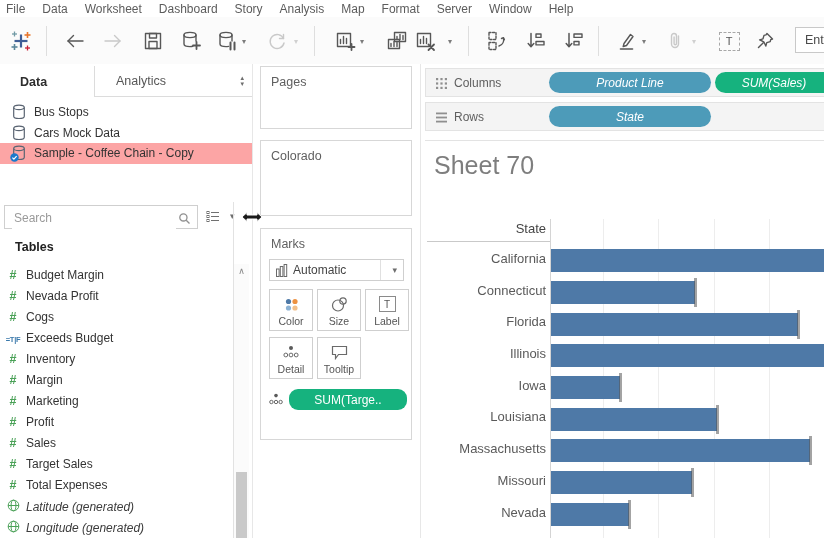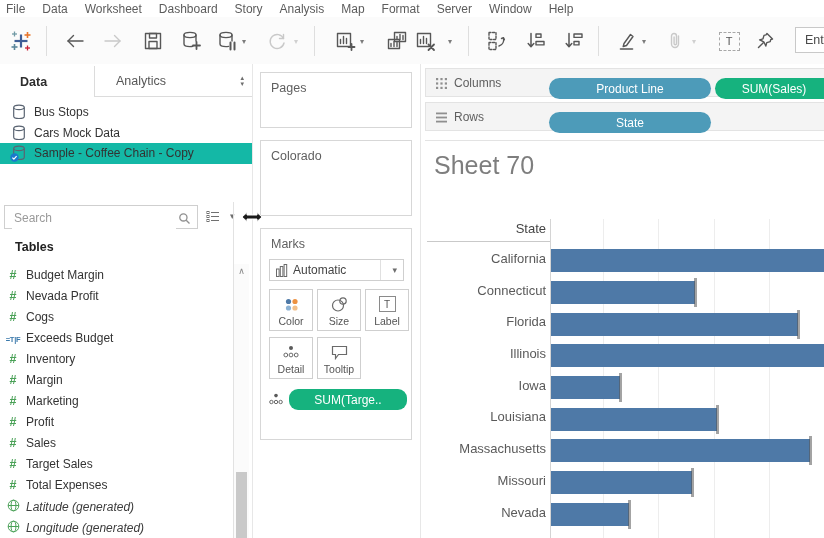--- a/index.html
+++ b/index.html
@@ -22,21 +22,21 @@
           background:#fff;font-size:12.5px;color:#4a4a4a;display:flex;align-items:center;padding-left:9px;}
   
   #datapane{position:absolute;left:0;top:64px;width:252px;height:474px;background:#fff;}
   #tabs{position:absolute;left:0;top:2px;width:252px;height:31px;}
   .tab{position:absolute;top:0;height:31px;display:flex;align-items:center;font-size:12.5px;color:#575757;}
   #tab-data{left:0;width:95px;padding-left:20px;font-weight:bold;color:#2e2e2e;border-right:1px solid #dcdcdc;box-sizing:border-box;}
   #tab-analytics{left:95px;width:157px;padding-left:21px;border-bottom:1px solid #dcdcdc;box-sizing:border-box;}
   #pane-toggle{position:absolute;right:8px;top:9px;font-size:7px;line-height:6px;color:#6e6e6e;text-align:center;}
   #ds-list{position:absolute;left:0;top:38px;width:252px;}
   .ds-row{height:20.5px;display:flex;align-items:center;padding-left:12px;font-size:12px;color:#333;}
-  .ds-row.sel{background:#14b8a6;}
+  .ds-row.sel{background:#fca5a5;}
   .ds-ic{width:14px;height:16px;margin-right:8px;position:relative;flex:0 0 14px;}
   #search-row{position:absolute;left:4px;top:141px;width:244px;height:26px;}
   #search-box{position:absolute;left:0;top:0;width:194px;height:24px;border:1px solid #cfcfcf;background:#fff;box-sizing:border-box;}
   #search-box input{border:0;outline:none;width:160px;height:20px;margin:1px 0 12px 7px;font-size:12px;color:#4c1d95;
                     font-family:"Liberation Sans",sans-serif;}
   #search-box input::placeholder{color:#9a9a9a;}
   #search-mag{position:absolute;right:6px;top:5px;}
   #viewas-icon{position:absolute;left:202px;top:5px;}
   #find-caret{position:absolute;left:226px;top:6px;font-size:9px;color:#6e6e6e;}
   #tables-header{position:absolute;left:15px;top:176px;font-size:12.5px;font-weight:bold;color:#222;}
@@ -47,21 +47,21 @@
   .f-calc{font-size:7.5px;font-weight:bold;letter-spacing:-0.3px;}
   .f-gen{font-style:italic;color:#3c3c3c;}
   #pane-vline{position:absolute;left:233px;top:138px;width:1px;height:336px;background:#e2e2e2;}
   #scrollbar{position:absolute;left:234px;top:200px;width:15px;height:274px;background:#fbfbfb;}
   #scroll-up{position:absolute;left:0;top:2px;width:15px;text-align:center;font-size:9px;color:#8a8a8a;}
   #scroll-thumb{position:absolute;left:2px;top:208px;width:11px;height:130px;background:#c9c9c9;}
   
   #cards{position:absolute;left:252px;top:64px;width:168px;height:474px;background:#fff;border-left:1px solid #e7e7e7;}
   .card{position:absolute;left:7px;width:152px;background:#fff;border:1px solid #d7d7d7;box-sizing:border-box;}
   .card-label{font-size:12.5px;color:#5f5f5f;margin:8px 0 0 10px;}
-  #card-pages{top:8px;height:56px;}
+  #card-pages{top:2px;height:63px;}
   #card-filters{top:76px;height:76px;}
   #card-marks{top:164px;height:212px;}
   #marktype{position:absolute;left:8px;top:30px;width:135px;height:22px;border:1px solid #cfcfcf;background:#fff;
             display:flex;align-items:center;font-size:12px;color:#444;box-sizing:border-box;}
   #marktype .mt-caret{position:absolute;right:6px;top:5px;font-size:9px;color:#6e6e6e;}
   #marktype .mt-sep{position:absolute;right:22px;top:0;width:1px;height:20px;background:#e0e0e0;}
   .mbtn{position:absolute;width:44px;height:42px;border:1px solid #cfcfcf;background:#fff;box-sizing:border-box;
         display:flex;flex-direction:column;align-items:center;justify-content:flex-end;padding-bottom:3px;}
   .mbtn .cap{font-size:10.5px;color:#555;margin-top:2px;}
   .mbtn .icw{height:18px;display:flex;align-items:center;justify-content:center;}
@@ -70,21 +70,21 @@
   #pill-row{position:absolute;left:6px;top:160px;width:140px;height:22px;}
   #pill-dots{position:absolute;left:2px;top:3px;}
   .pill{height:21px;border-radius:11px;color:#fff;font-size:12px;display:flex;align-items:center;justify-content:center;}
   #marks-pill{position:absolute;left:22px;top:0;width:118px;border-radius:9px;}
   
   #viewarea{position:absolute;left:420px;top:64px;width:404px;height:474px;background:#fff;border-left:1px solid #e7e7e7;}
   .shelf{position:absolute;left:4px;width:400px;height:29px;background:#f4f4f4;border:1px solid #e3e3e3;box-sizing:border-box;}
   #shelf-cols{top:4px;} #shelf-rows{top:38px;}
   .shelf-label{position:absolute;left:28px;top:7px;font-size:12px;color:#5f5f5f;}
   .shelf-ic{position:absolute;left:9px;top:7px;}
-  .shelf .pill{position:absolute;top:9px;}
+  .shelf .pill{position:absolute;top:3px;font-style:italic;}
   #pill-productline{left:123px;width:162px;}
   #pill-sumsales{left:289px;width:118px;}
   #pill-state{left:123px;width:162px;}
   
   #sheet{position:absolute;left:4px;top:76px;width:400px;height:398px;border-top:1px solid #e3e3e3;overflow:hidden;}
   #sheet-title{position:absolute;left:9px;top:10px;font-size:25px;color:#7e7e7e;}
   #col-header{position:absolute;left:0;top:80px;width:121px;text-align:right;font-size:13px;color:#454545;}
   #header-line{position:absolute;left:2px;top:100px;width:123px;height:1px;background:#c9c9c9;}
   #axis-line{position:absolute;left:125px;top:78px;width:1px;height:320px;background:#d4d4d4;}
   .gridline{position:absolute;top:78px;width:1px;height:320px;background:#ededed;}

